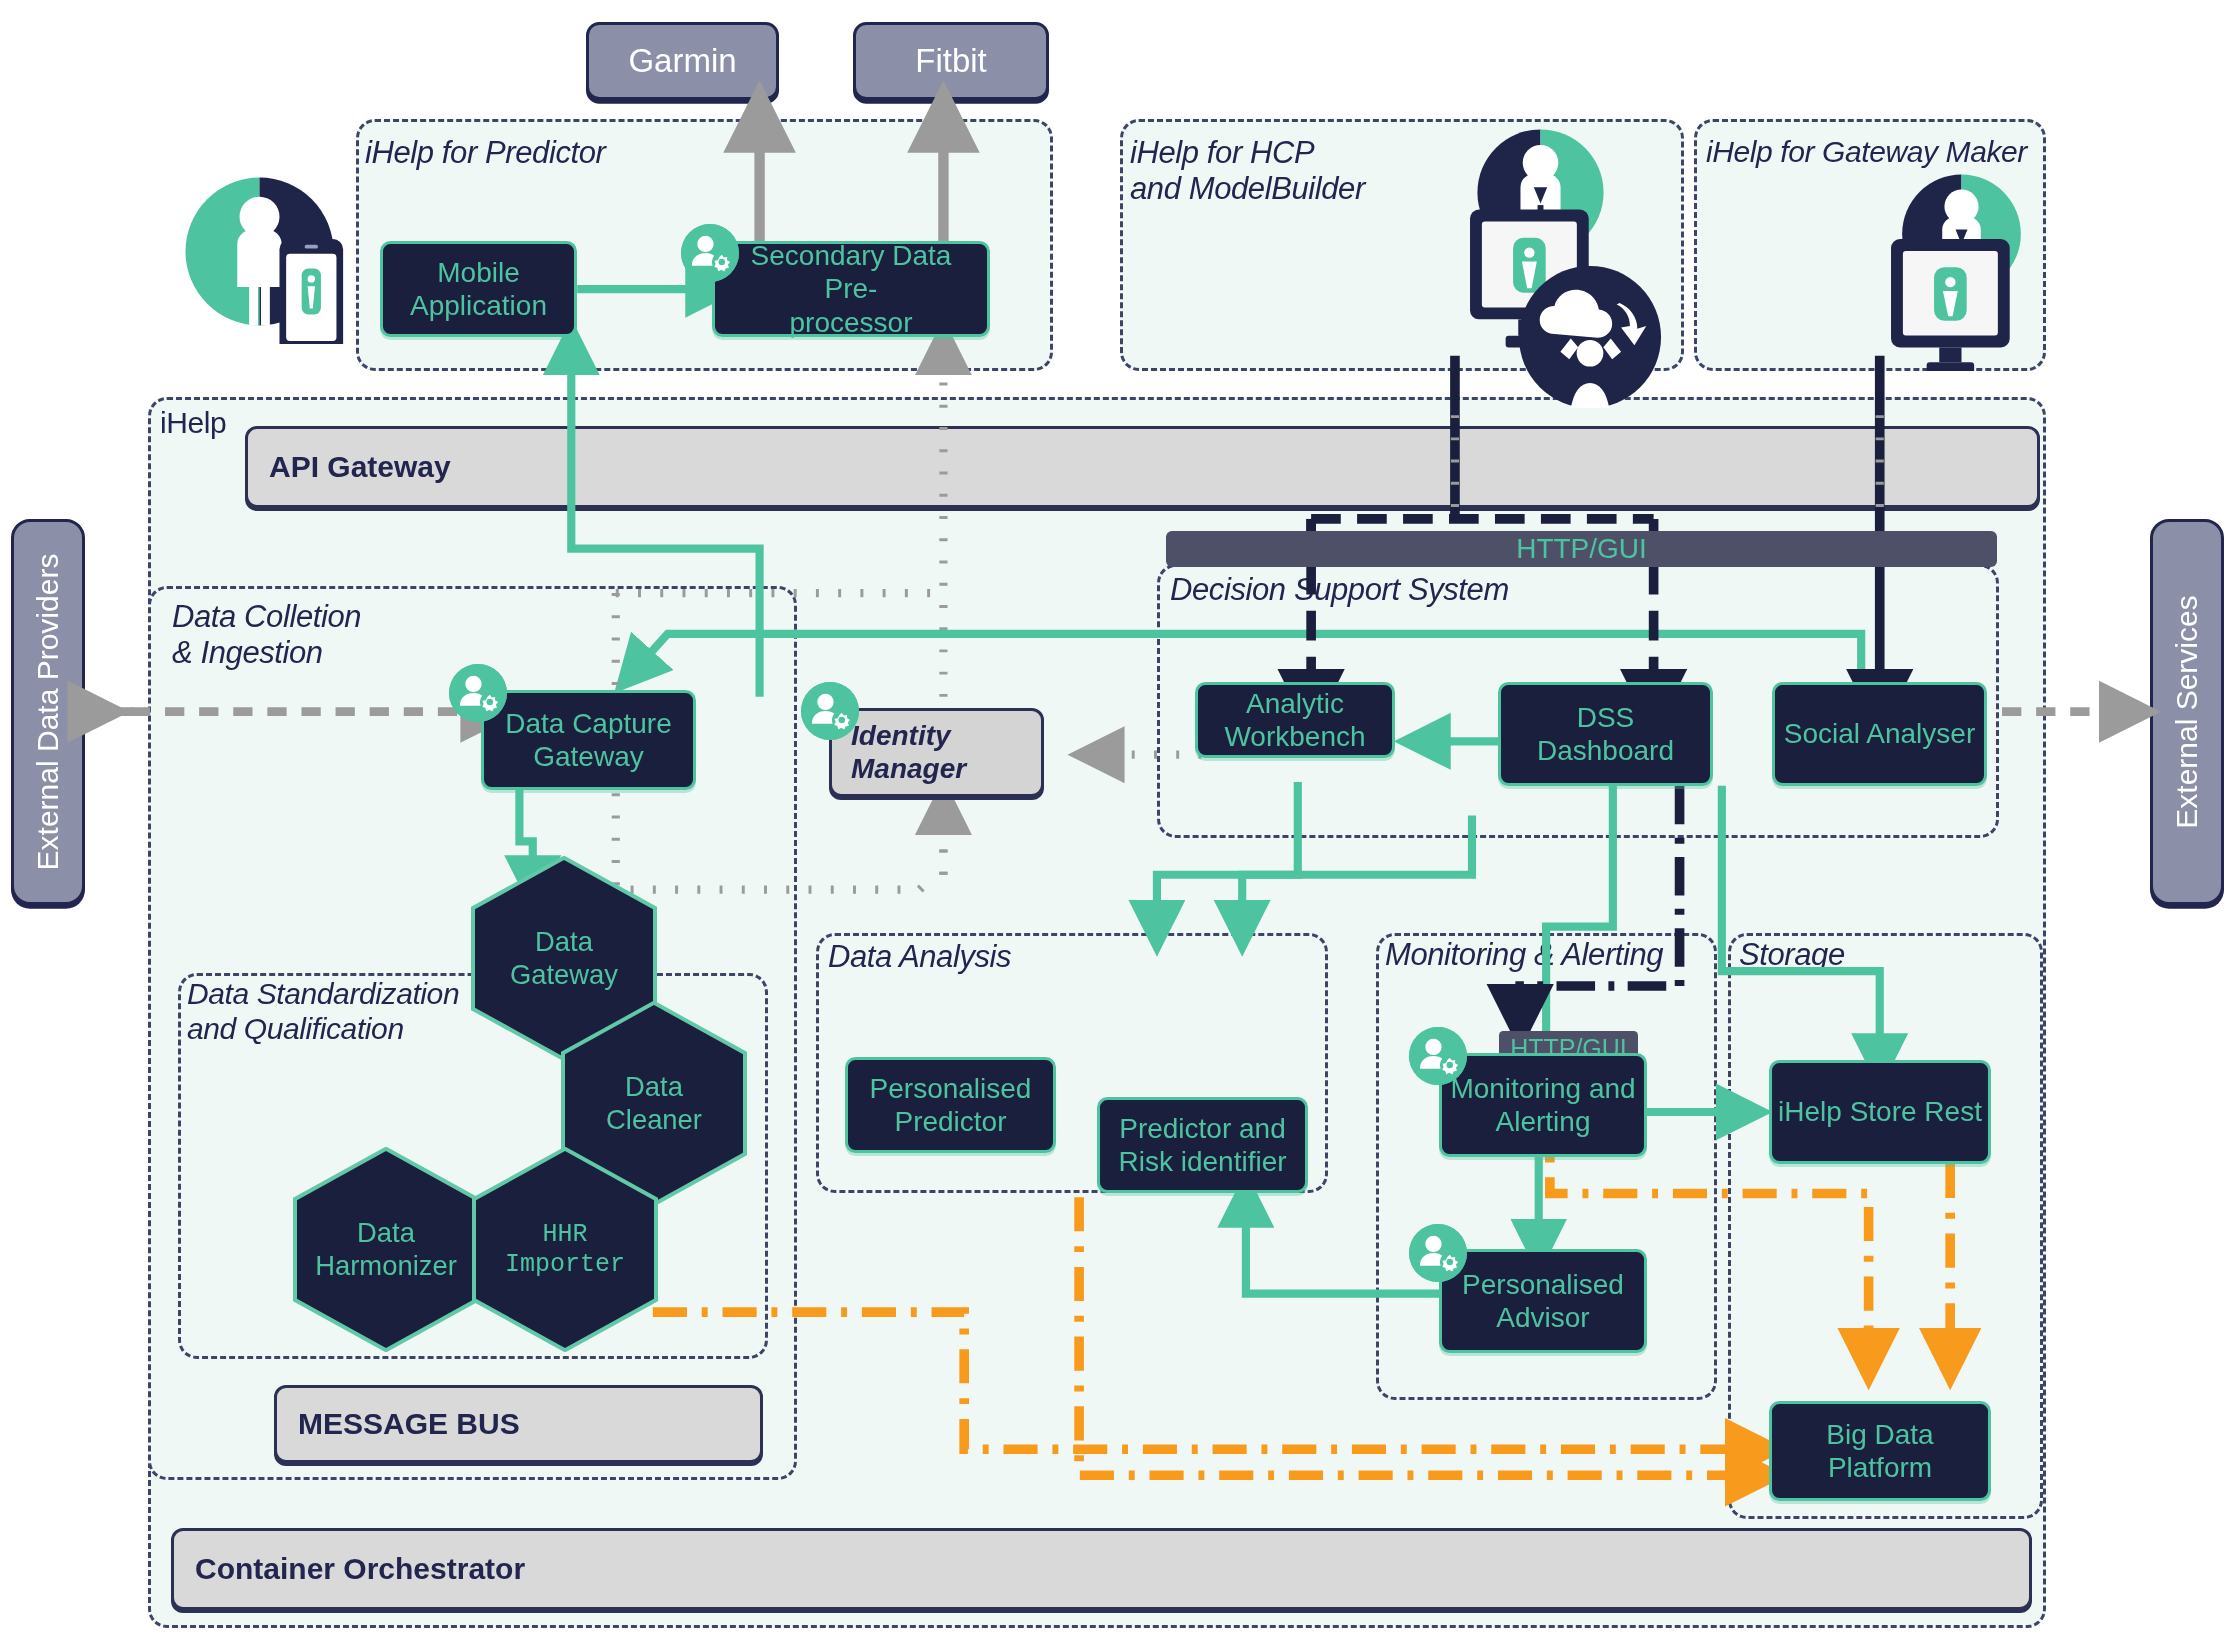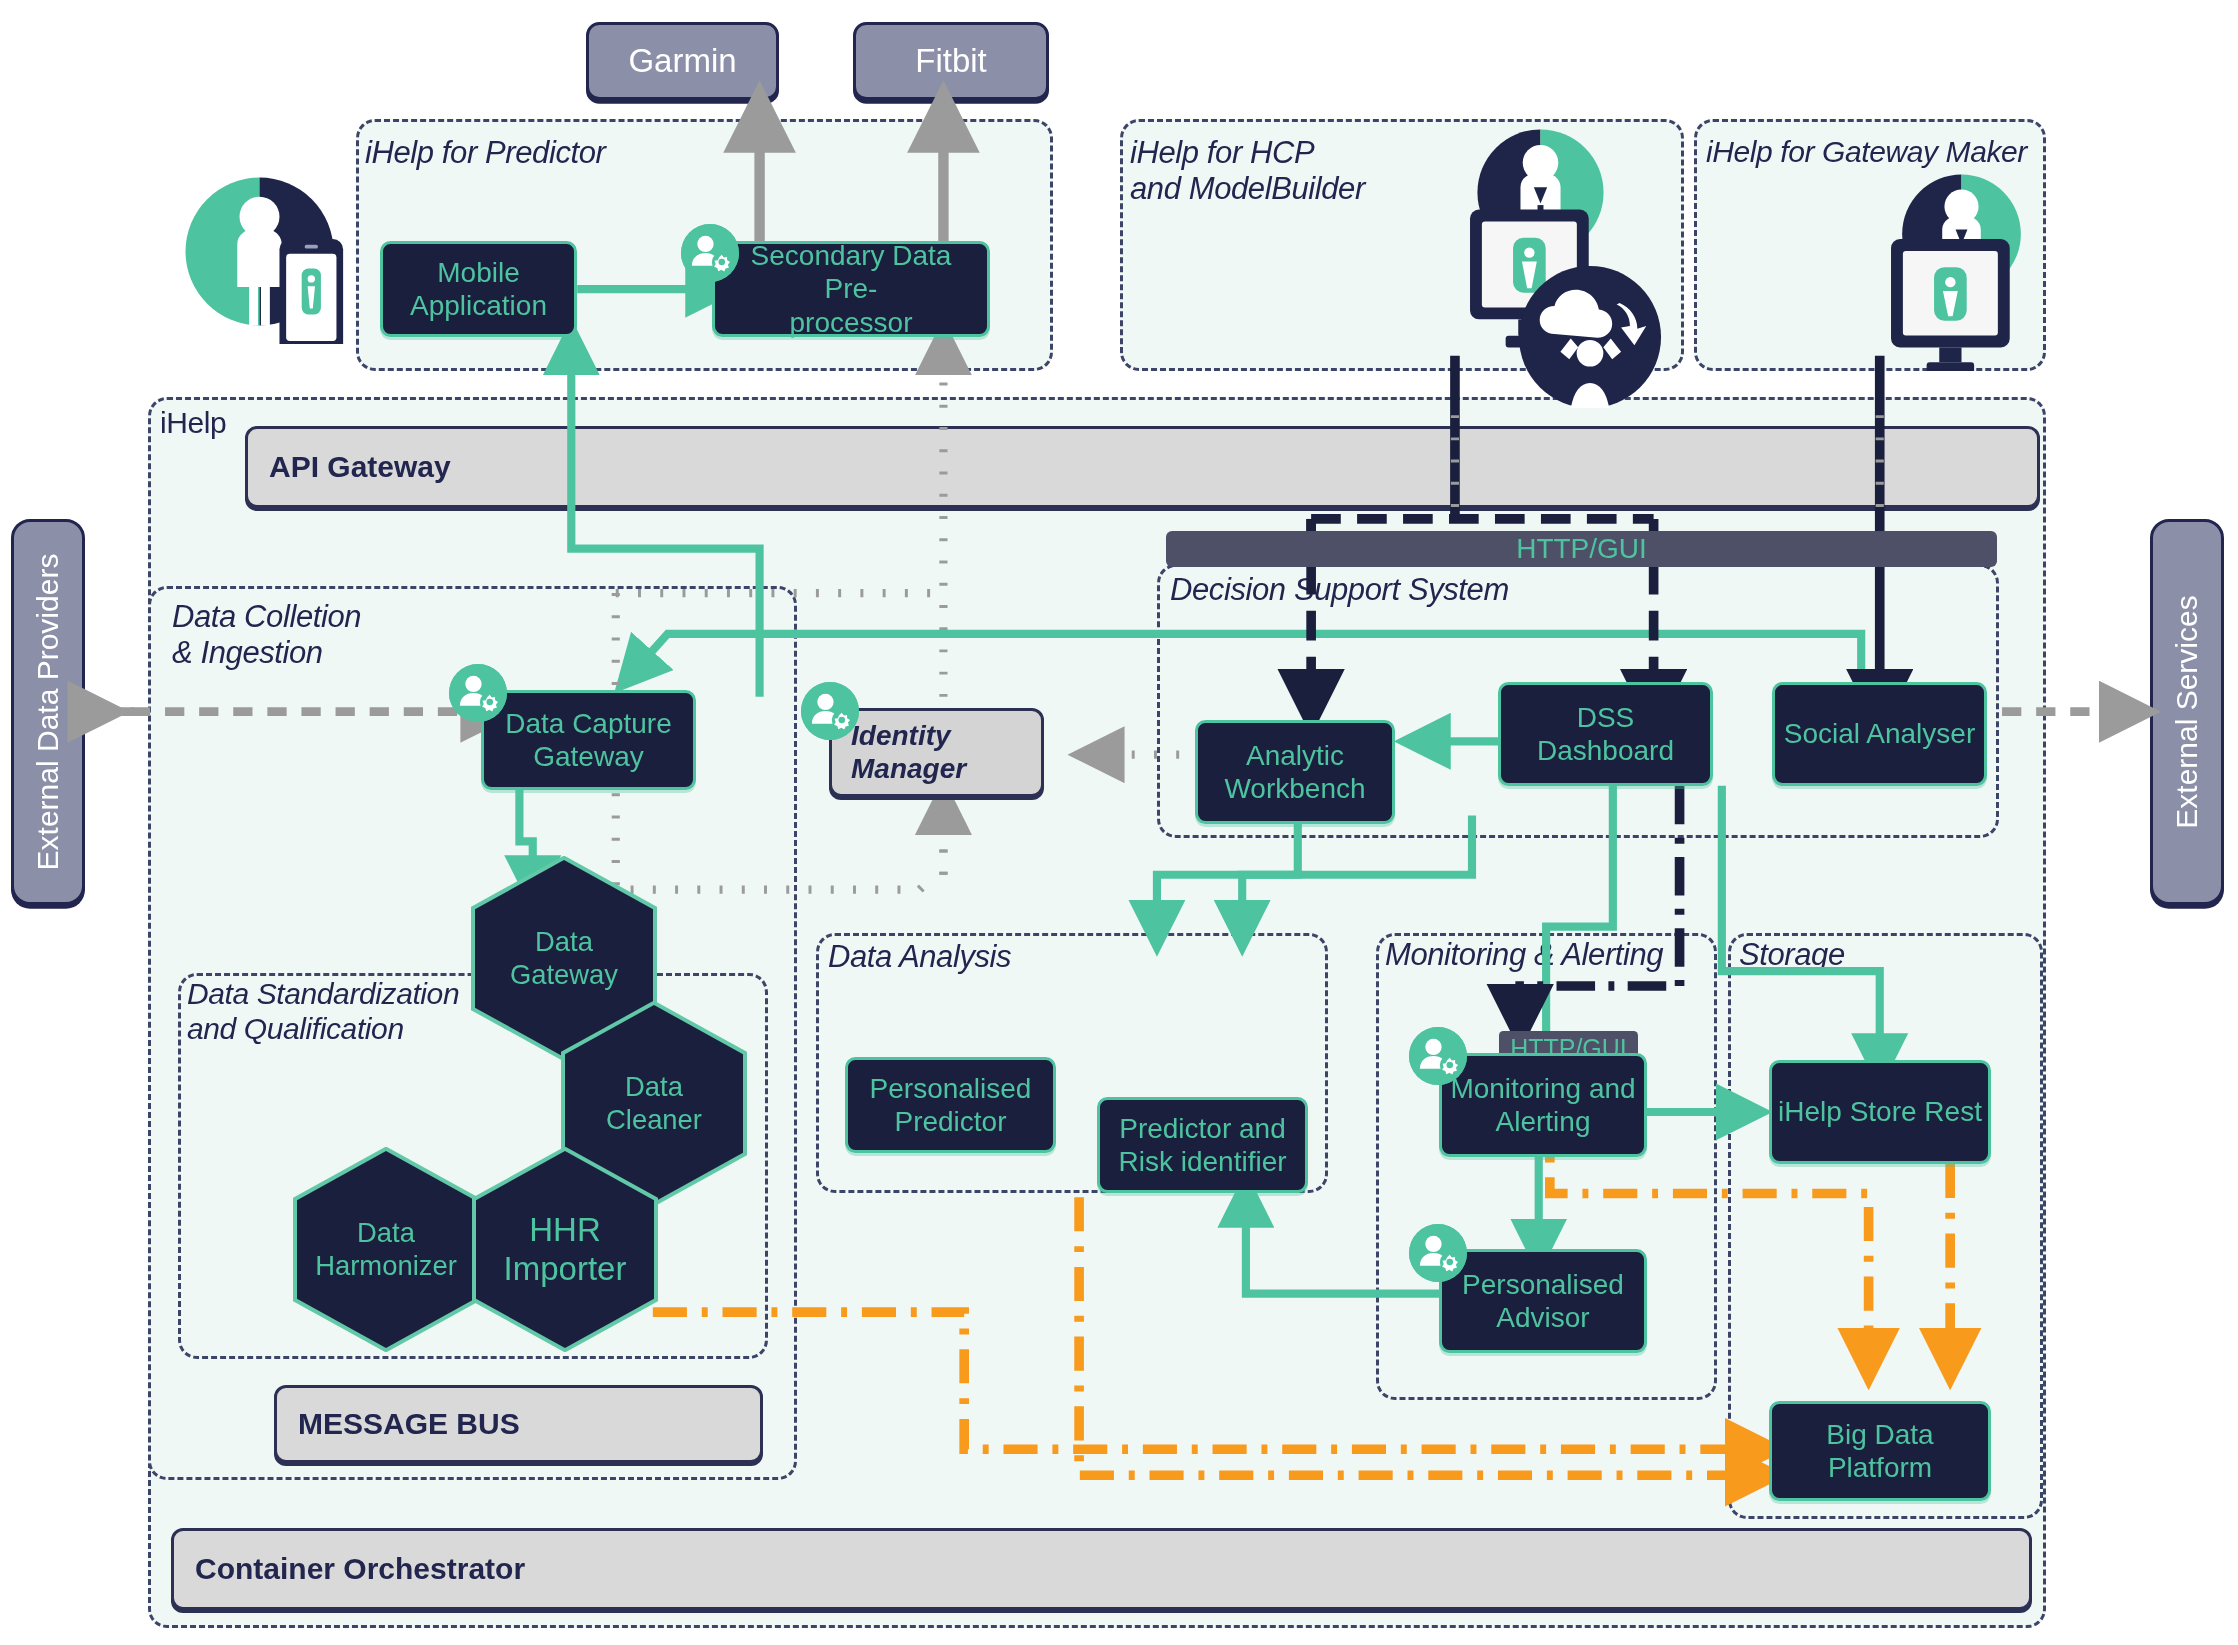--- a/index.html
+++ b/index.html
@@ -252,21 +252,21 @@
     <svg viewBox="0 0 64 64">
         <circle cx="32" cy="32" r="32" fill="#4ec3a0"></circle>
       <circle cx="27" cy="22" r="9" fill="#fff"></circle>
       <path d="M12 46c0-9 7-14 15-14s15 5 15 14z" fill="#fff"></path>
       <circle cx="45" cy="42" r="11" fill="#4ec3a0"></circle>
       <path d="M45 34l2.2 3 3.6-.7.1 3.7 3.2 1.8-2.3 2.9 1 3.5-3.6.9-1.5 3.4-3.1-1.9-3.4 1.4-1.1-3.5-3.5-1.2 1.7-3.3-1.3-3.4 3.6-.5 1.5-3.4z" fill="#fff"></path>
       <circle cx="45" cy="42" r="3.6" fill="#4ec3a0"></circle>
     </svg>
   </div>
 
-  <div class="abs node" style="left:1195px;top:682px;width:200px;height:104px;z-index:5;margin-top:38px;">
+  <div class="abs node" style="left:1195px;top:682px;width:200px;height:76px;z-index:5;">
     <span style="white-space:pre-line;">Analytic
 Workbench</span>
   </div>
 
   <div class="abs node" style="left:1772px;top:682px;width:215px;height:104px;z-index:5;">
     <span>Social Analyser</span>
   </div>
 
   <div class="abs node" style="left:1498px;top:682px;width:215px;height:104px;z-index:5;">
     <span>DSS Dashboard</span>
@@ -341,21 +341,21 @@
     <div class="hexborder"></div>
     <div class="hex">
         <span style="white-space:pre-line;">Data
 Harmonizer</span>
       </div>
   </div>
 
   <div class="hexwrap" style="left:476px;top:1151px;width:178px;height:197px;z-index:5;">
     <div class="hexborder"></div>
     <div class="hex">
-        <span style="white-space:pre-line;font-size:33px;">HHR Importer</span>
+        <span style="white-space:pre-line;font-size:25px;font-family:Liberation Mono, monospace;">HHR Importer</span>
       </div>
   </div>
 
   <div class="avatar" style="left:167px;top:159px;width:185px;height:185px;">
     <svg viewBox="0 0 250 250">
       <path d="M125 25a100 100 0 0 0 0 200z" fill="#4ec3a0"></path>
       <path d="M125 25a100 100 0 0 1 0 200z" fill="#1f2449"></path>
       <circle cx="125" cy="78" r="27" fill="#fff"></circle>
       <path d="M95 115c0-14 14-22 30-22s30 8 30 22v58h-16v52h-12v-52h-4v52h-12v-52H95z" fill="#fff"></path>
       <rect x="152" y="108" width="86" height="160" rx="14" fill="#1f2449"></rect>

